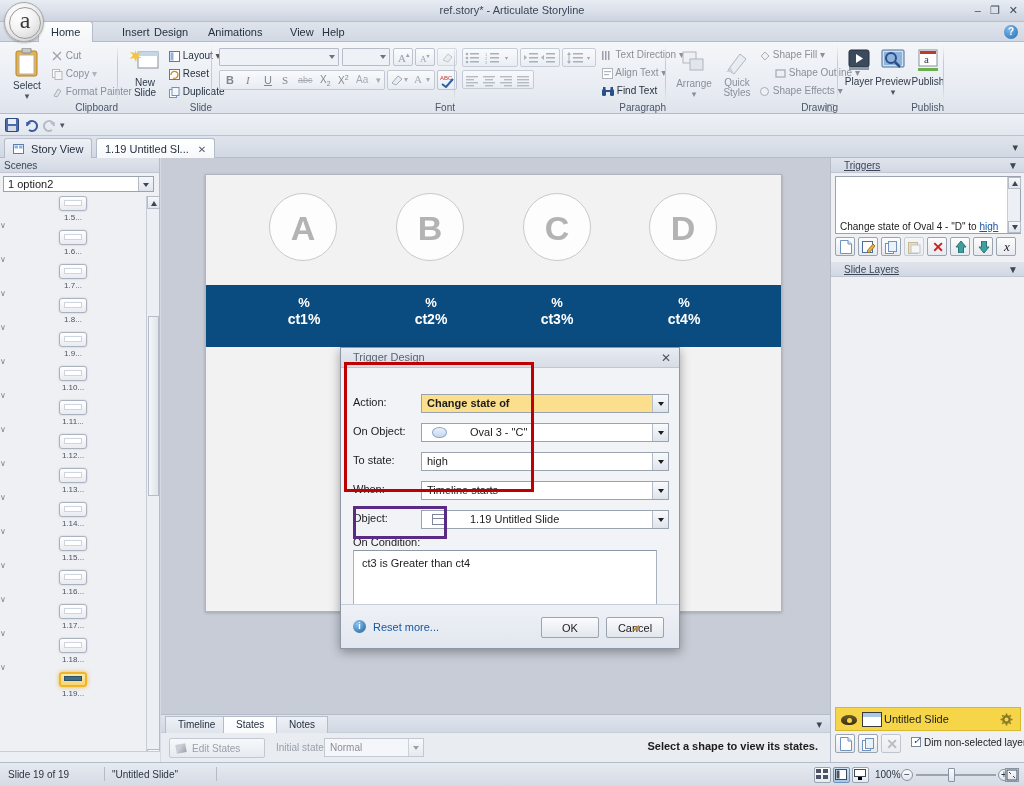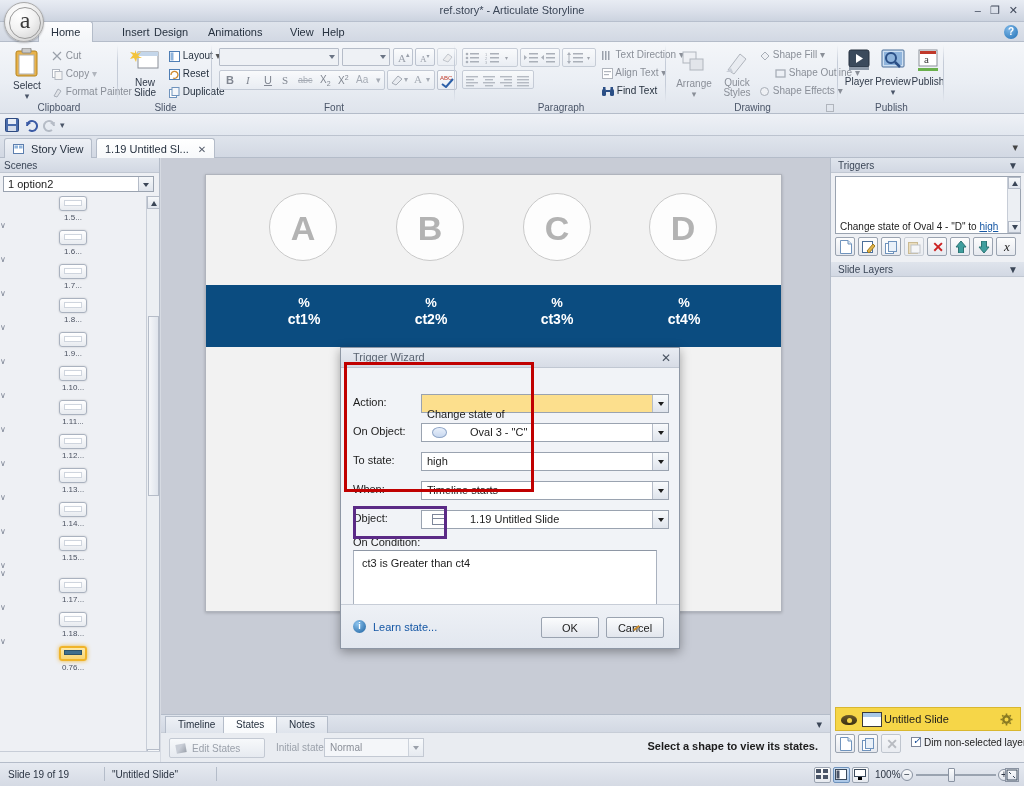--- a/index.html
+++ b/index.html
@@ -64,21 +64,21 @@
   }
 
   
   .ribbon{
     position:absolute; left:0; top:42px; width:1024px; height:72px;
     background:linear-gradient(180deg,#f4f6f9 0%,#eaeef4 58%,#dfe4ec 100%);
     border-bottom:1px solid #b4bcc9;
   }
   .rgroup{ position:absolute; top:0; height:72px; }
   .rgroup .glabel{
-    position:absolute; bottom:1px; left:0; width:100%; text-align:center;
+    position:absolute; bottom:1px; left:0; width:100%; text-align:right;
     font-size:10px; color:#4a5568;
   }
   .rgroup .gsep{
     position:absolute; right:0; top:3px; bottom:12px; width:1px;
     background:linear-gradient(180deg,rgba(0,0,0,0) 0%,#c5ccd8 30%,#c5ccd8 70%,rgba(0,0,0,0) 100%);
   }
   .bigbtn{ position:absolute; text-align:center; font-size:10px; color:#303a49; cursor:default; }
   .smbtn{ position:absolute; font-size:10px; color:#8a8f98; white-space:nowrap; cursor:default;}
   .smbtn.on{ color:#26313f; }
   .ic{ display:inline-block; vertical-align:middle; }
@@ -242,21 +242,21 @@
   .fctl .drop{
     position:absolute; right:0; top:0; width:16px; height:17px;
     background:linear-gradient(180deg,#f8fafc,#dfe4ec); border-left:1px solid #b5bcc8;
   }
   .fctl .drop:after{
     content:""; position:absolute; left:5px; top:7px;
     border-left:3px solid transparent;border-right:3px solid transparent;
     border-top:4px solid #1c1c1c;
   }
   .fctl.hl{ background:#fcdf8d; }
-  .fctl.hl .val{ font-weight:normal;margin-top:11px; }
+  .fctl.hl .val{ font-weight:bold; }
   .ovalic{
     position:absolute; left:10px; top:3px; width:15px; height:11px; border-radius:50%;
     background:linear-gradient(180deg,#e9f0fb,#c8d8ef); border:1px solid #8ea5c7;
   }
   .slideic{
     position:absolute; left:10px; top:3px; width:14px; height:11px;
     background:#fff; border:1px solid #7d869a;
   }
   .slideic:after{content:"";position:absolute;left:0;top:3px;width:14px;height:1px;background:#7d869a;}
 
@@ -345,21 +345,21 @@
   }
 
   
   .rightpanel{
     position:absolute; right:0; top:158px; width:194px; bottom:24px;
     background:#eef0f4; border-left:1px solid #b4bcc9;
   }
   .rp-head{
     position:absolute; left:0; width:100%; height:15px;
     background:linear-gradient(180deg,#dfe4ec,#d2d8e3); border-bottom:1px solid #c0c7d2;
-    font-size:10px; color:#3b4657; padding-left:7px; line-height:15px;
+    font-size:10px; color:#3b4657; padding-left:13px; line-height:15px;text-decoration:underline;
   }
   .rp-head .chev{ position:absolute; right:6px; top:0; font-size:10px; color:#3b4657;}
   .trigbox{
     position:absolute; left:4px; top:18px; width:186px; height:58px;
     background:#fff; border:1px solid #9aa3b0;
   }
   .trigitem{ position:absolute; left:4px; right:16px; font-size:10px; color:#1c1c1c; line-height:12px;}
   .trigitem.sel{ background:#cfe0f2; }
   .trig-ln{ white-space:nowrap; }
   .trig-ln .lnk{ color:#1557a5; text-decoration:underline; }
@@ -840,26 +840,27 @@
         <div class="thumb-item"><div class="thumb-box"><span class="inner"></span></div><div class="thumb-lbl">1.11...</div></div>
         <div class="thumb-conn">∨</div>
         <div class="thumb-item"><div class="thumb-box"><span class="inner"></span></div><div class="thumb-lbl">1.12...</div></div>
         <div class="thumb-conn">∨</div>
         <div class="thumb-item"><div class="thumb-box"><span class="inner"></span></div><div class="thumb-lbl">1.13...</div></div>
         <div class="thumb-conn">∨</div>
         <div class="thumb-item"><div class="thumb-box"><span class="inner"></span></div><div class="thumb-lbl">1.14...</div></div>
         <div class="thumb-conn">∨</div>
         <div class="thumb-item"><div class="thumb-box"><span class="inner"></span></div><div class="thumb-lbl">1.15...</div></div>
         <div class="thumb-conn">∨</div>
+        <div class="thumb-item"><div class="thumb-box"><span class="inner"></span></div><div class="thumb-lbl">1.16...</div></div>
         <div class="thumb-conn">∨</div>
         <div class="thumb-item"><div class="thumb-box"><span class="inner"></span></div><div class="thumb-lbl">1.17...</div></div>
         <div class="thumb-conn">∨</div>
         <div class="thumb-item"><div class="thumb-box"><span class="inner"></span></div><div class="thumb-lbl">1.18...</div></div>
         <div class="thumb-conn">∨</div>
-        <div class="thumb-item sel"><div class="thumb-box"><span class="inner"></span></div><div class="thumb-lbl">0.76...</div></div>
+        <div class="thumb-item sel"><div class="thumb-box"><span class="inner"></span></div><div class="thumb-lbl">1.19...</div></div>
       </div>
     <div class="lp-scroll">
       <div class="sbtn up"></div>
       <div class="lp-thumbtrack"></div>
       <div class="sbtn dn"></div>
     </div>
   </div>
   <div class="lp-hscroll"></div>
 
   <div class="stage">
@@ -1009,21 +1010,21 @@
         <span class="gl" style="color:#8d9199;font-weight:bold;font-size:14px;">✕</span>
       </div>
       <div class="dimchk">
         <i class="chkbox"></i><span>Dim non-selected layers</span>
       </div>
     </div>
   </div>
 
   <div class="dialog">
     <div class="dlg-title">
-      <span>Trigger Wizard</span>
+      <span>Trigger Design</span>
       <span class="dlg-close">✕</span>
     </div>
     <div class="dlg-body">
 
       <div class="frow" style="top:26px;">
         <span class="flabel">Action:</span>
         <div class="fctl hl">
           <span class="val">Change state of</span>
           <i class="drop"></i>
         </div>
@@ -1071,21 +1072,21 @@
       <div class="hidecond" style="top:250px;">Hide Conditions</div>
       <div class="condbtns" style="top:246px;">
         <div class="cbtn plus"></div>
         <div class="cbtn edit"></div>
         <div class="cbtn del"></div>
       </div>
     </div>
 
     <div class="dlg-foot">
       <div class="info-ic">i</div>
-      <div class="learnmore">Learn state...</div>
+      <div class="learnmore">Reset more...</div>
       <div class="dbtn" style="left:200px;">OK</div>
       <div class="dbtn" style="left:265px;">Cancel</div>
     </div>
   </div>
 
   <div class="annot red" style="left:344px;top:362px;width:190px;height:130px;"></div>
   <div class="annot purple" style="left:353px;top:506px;width:94px;height:33px;"></div>
 
   <div class="statusbar">
     <div class="sb-text" style="left:8px;">Slide 19 of 19</div>

